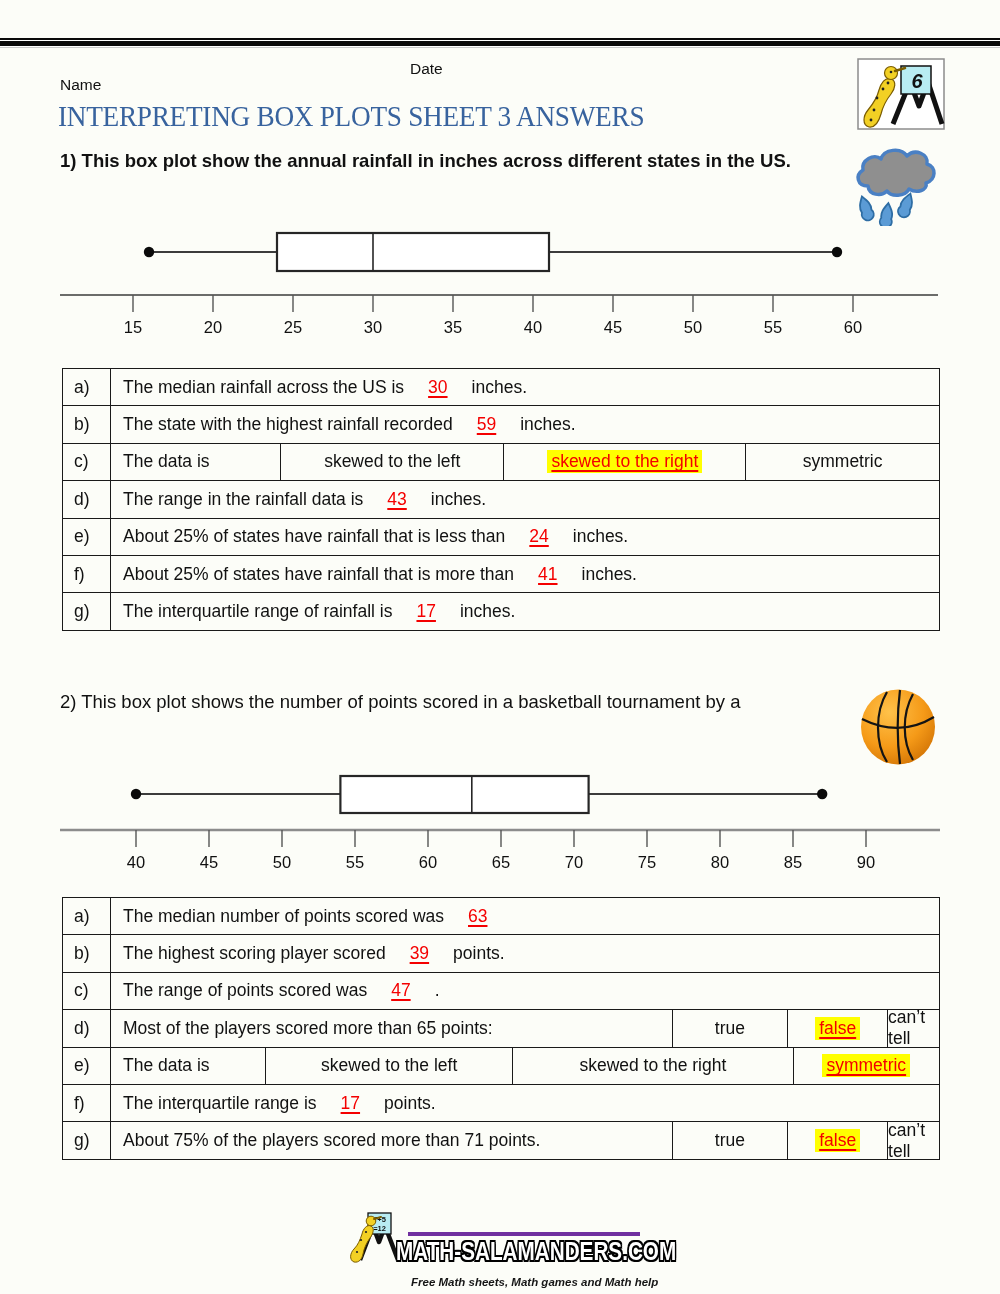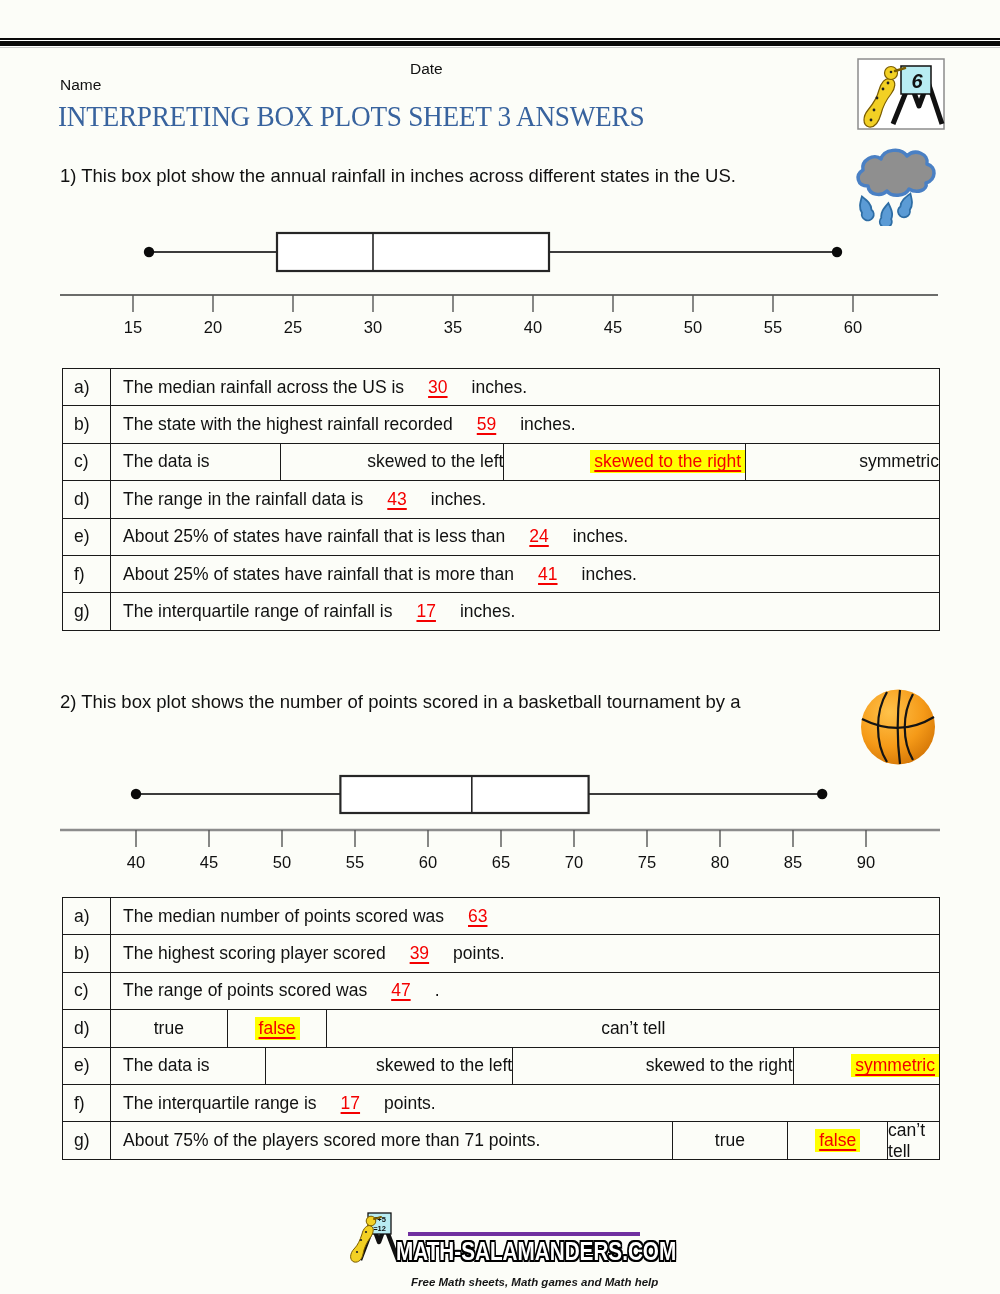--- a/index.html
+++ b/index.html
@@ -5,39 +5,39 @@
   html,body{margin:0;padding:0;}
   .page{position:relative;width:1000px;height:1294px;background:#fcfdf8;font-family:"Liberation Sans",sans-serif;color:#111;overflow:hidden;}
   .top-rule{position:absolute;left:0;top:38px;width:1000px;height:10px;
     background:linear-gradient(to bottom,#0a0a0a 0 2px,#ffffff 2px 3.5px,#0a0a0a 3.5px 8px,#ffffff 8px 9px,#c9c9c9 9px 10px);}
   .name-label{position:absolute;left:60px;top:76px;font-size:15.5px;}
   .date-label{position:absolute;left:410px;top:60px;font-size:15.5px;}
   .logo-box{position:absolute;left:857px;top:58px;}
   .title{position:absolute;left:58px;top:100px;margin:0;font-family:"Liberation Serif",serif;font-weight:normal;
     font-size:29px;color:#38639e;white-space:nowrap;transform:scaleX(0.94);transform-origin:left top;letter-spacing:-0.3px;}
   .q-text{position:absolute;left:60px;font-size:18.5px;line-height:31px;}
-  .q1{top:160px;width:800px;}
+  .q1{top:145px;width:800px;font-weight:bold;}
   .q2{top:686px;width:820px;}
   .cloud{position:absolute;left:848px;top:144px;}
   .bball{position:absolute;left:858px;top:688px;}
   .plot{position:absolute;left:55px;width:890px;height:118px;}
   .plot1{top:225px;}
   .plot2{top:768px;}
   .plot text{font-family:"Liberation Sans",sans-serif;}
   .anstable{position:absolute;left:62px;width:878px;border:1.6px solid #1a1a1a;box-sizing:border-box;background:transparent;}
   .t1{top:368px;}
   .t2{top:897px;}
   .trow{display:flex;height:36.4px;align-items:stretch;}
   .trow + .trow{border-top:1.4px solid #1a1a1a;}
   .lbl{flex:0 0 48px;width:48px;padding-left:11px;border-right:1.4px solid #1a1a1a;display:flex;align-items:center;font-size:17.5px;box-sizing:border-box;}
   .cell{display:flex;align-items:center;font-size:17.5px;box-sizing:border-box;min-width:0;}
   .trow .cell + .cell{border-left:1.4px solid #1a1a1a;}
   .cell.wide{flex:1;padding-left:12px;gap:24px;}
   .choice .c0{flex:0 0 19.3%;padding-left:12px;text-align:right;}
-  .choice .c1,.choice .c2,.choice .c3{justify-content:flex-end;text-align:center;}
+  .choice .c1,.choice .c2,.choice .c3{justify-content:center;text-align:center;}
   .t1 .choice .c1{flex:0 0 25.5%;} .t1 .choice .c2{flex:0 0 27.6%;} .t1 .choice .c3{flex:1;}
   .t2 .choice .c0{flex:0 0 17.6%;} .t2 .choice .c1{flex:0 0 28.2%;} .t2 .choice .c2{flex:0 0 32%;} .t2 .choice .c3{flex:1;}
   .tf .c0{flex:0 0 64%;padding-left:12px;}
   .tf .c1{flex:0 0 13.2%;justify-content:center;}
   .tf .c2{flex:0 0 11.4%;justify-content:center;text-align:right;}
   .tf .c3{flex:1;justify-content:center;}
   .ans{color:#f40000;text-decoration:underline;text-decoration-thickness:1.8px;text-underline-offset:3px;}
   .sel{background:#ffff00;color:#f40000;text-decoration:underline;text-decoration-thickness:1.8px;text-underline-offset:3px;padding:1px 4px;}
   .f-icon{position:absolute;left:348px;top:1210px;}
   .f-tagline{position:absolute;left:411px;top:1276px;font-size:11.5px;font-weight:bold;color:#161616;font-style:italic;}
@@ -261,20 +261,23 @@
       <div class="trow text">
         <div class="lbl">c)</div>
         <div class="cell c0 wide">
           <span>The range of points scored was </span>
           <span class="ans">47</span>
           <span> .</span>
         </div>
       </div>
       <div class="trow tf">
         <div class="lbl">d)</div>
+        <div class="cell c0">
+          <span>Most of the players scored more than 65 points:</span>
+        </div>
         <div class="cell c1">
           <span>true</span>
         </div>
         <div class="cell c2">
           <span class="sel">false</span>
         </div>
         <div class="cell c3">
           <span>can’t tell</span>
         </div>
       </div>

